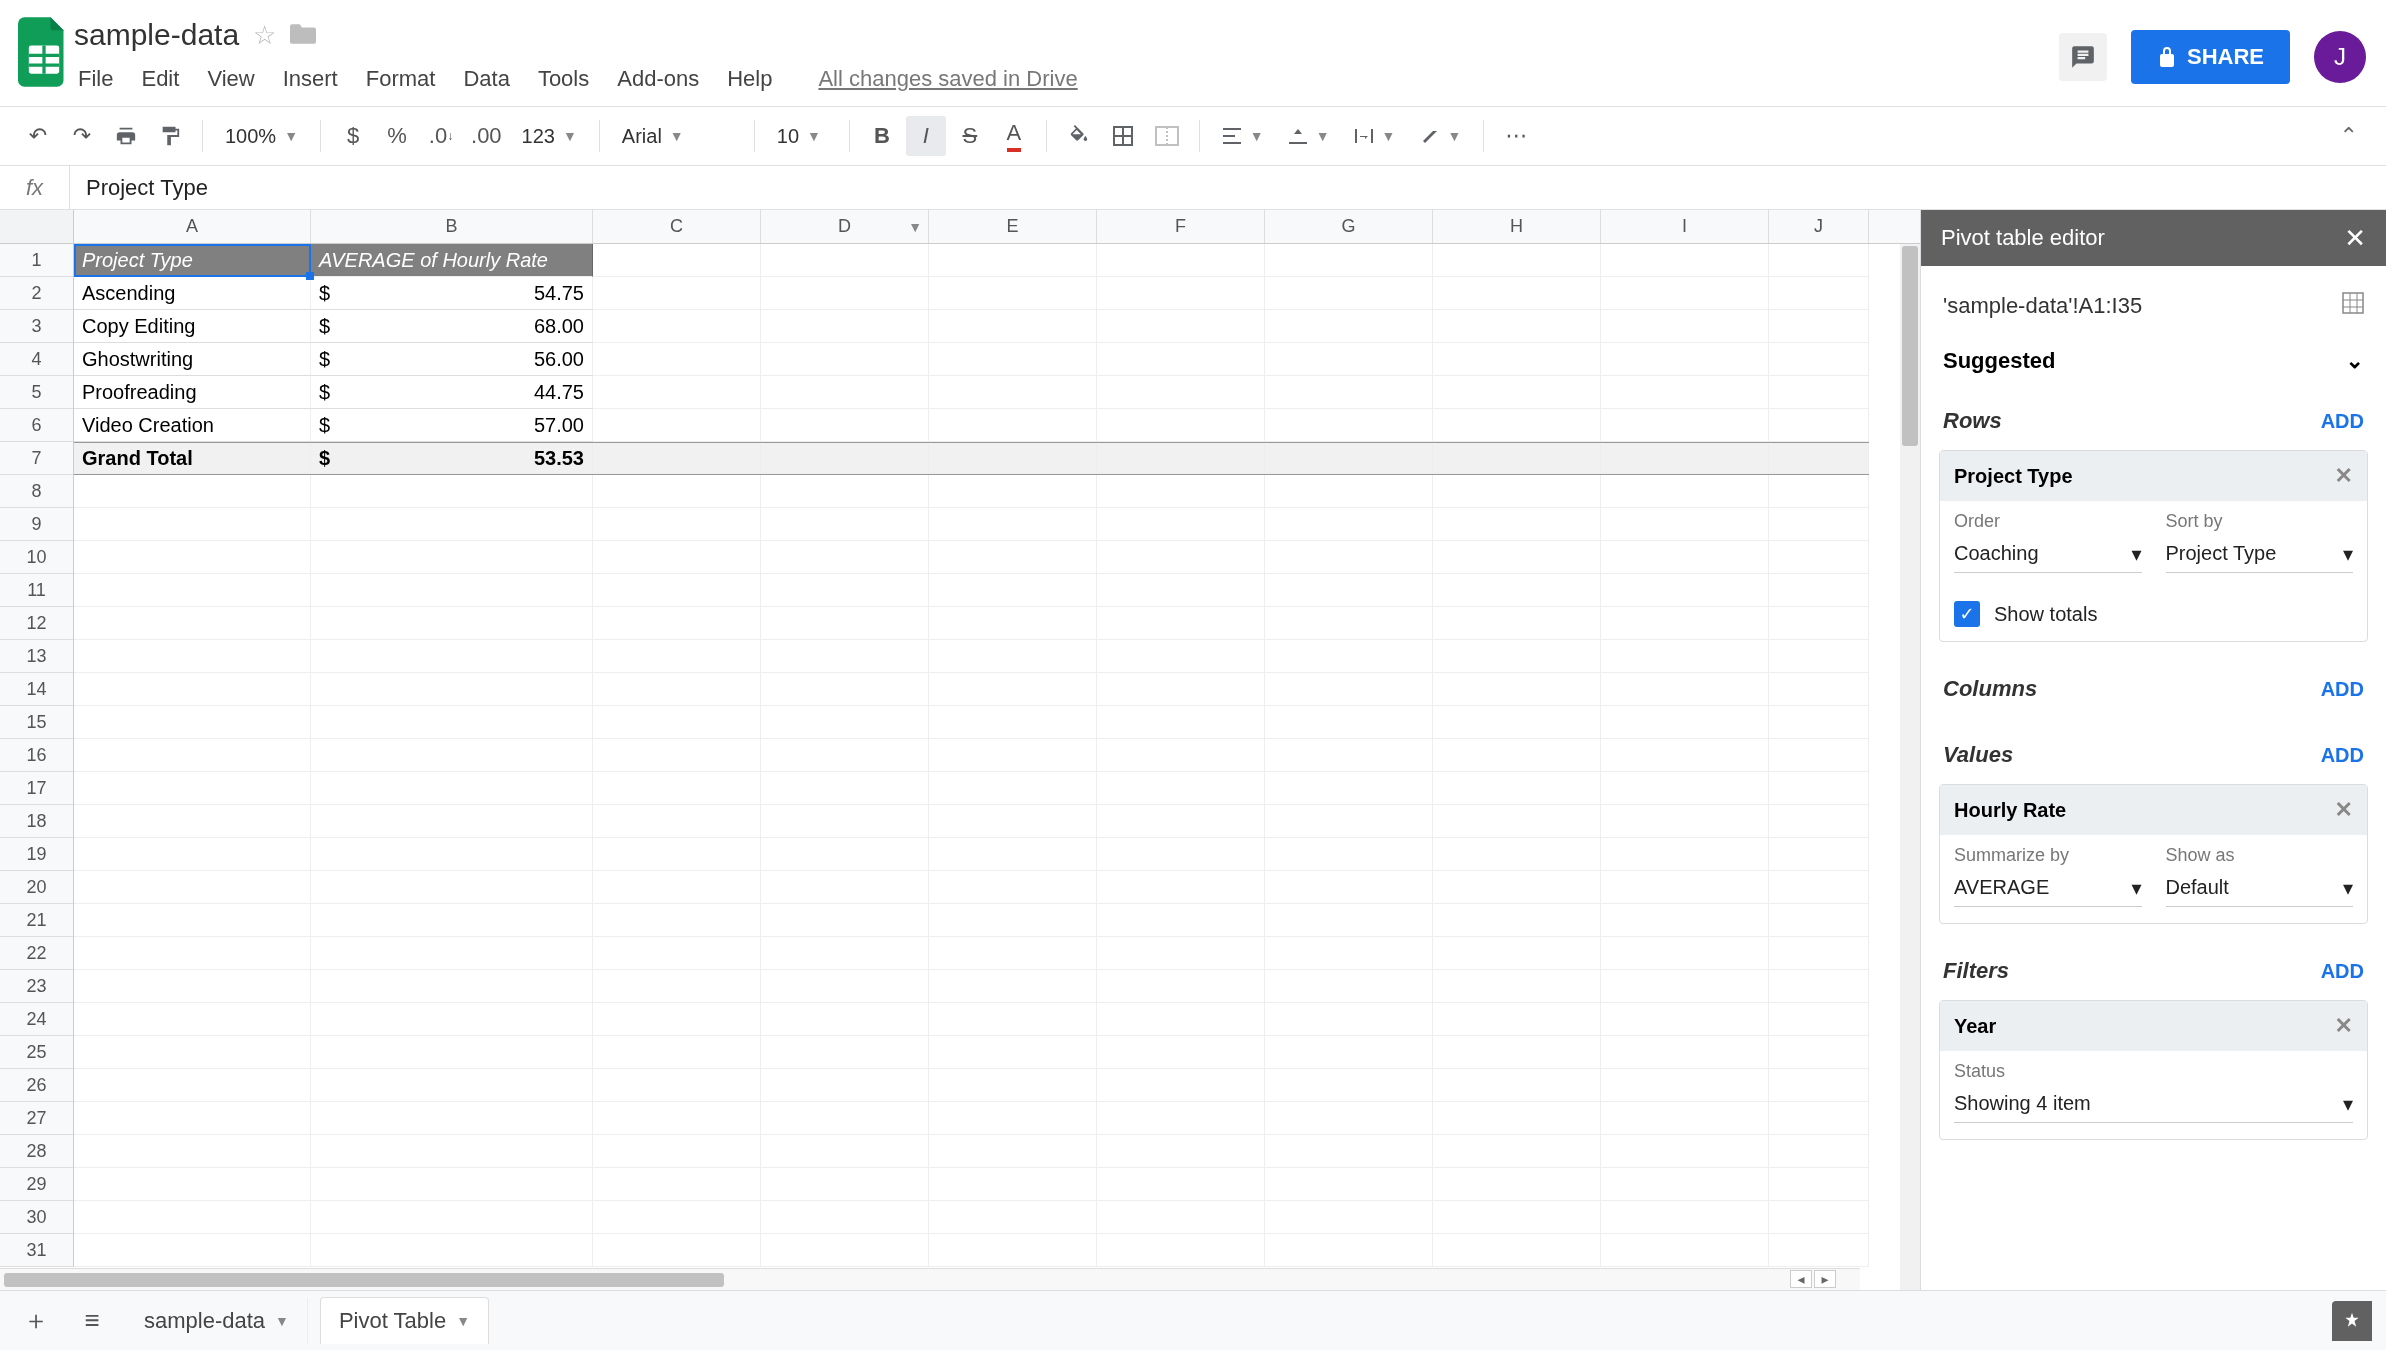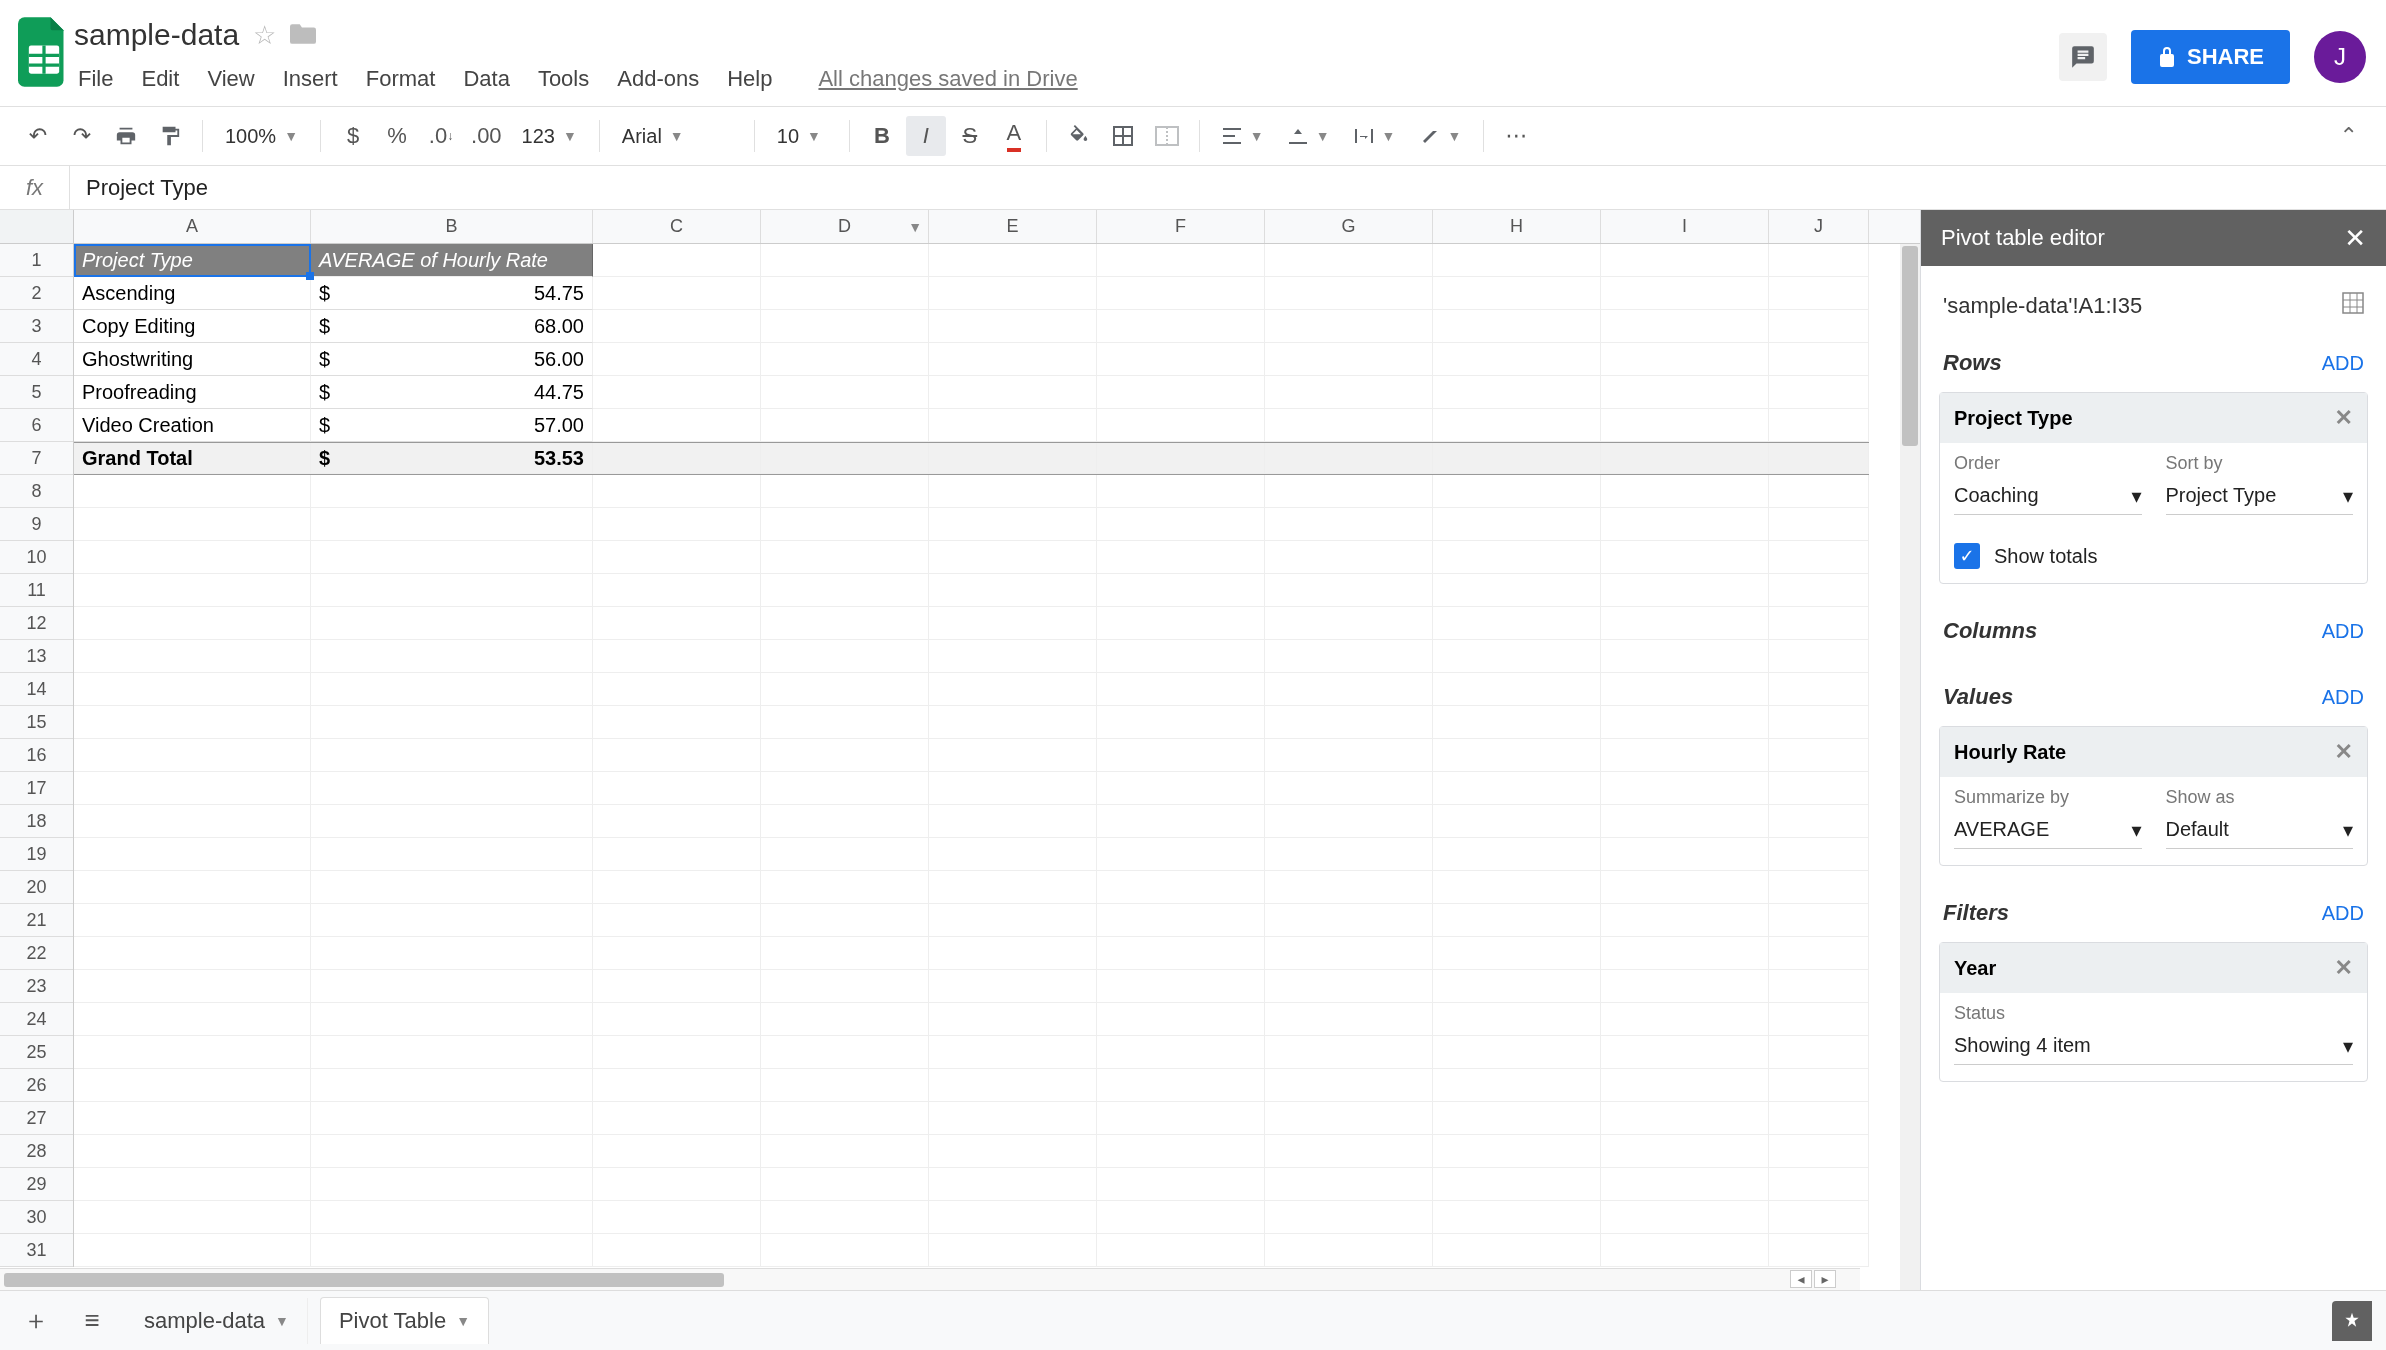--- a/index.html
+++ b/index.html
@@ -80,21 +80,21 @@
   
   .pe-header { background:#616161; color:#fff; height:56px; display:flex; align-items:center; justify-content:space-between; padding:0 20px; font-size:22px;}
   .pe-header .close { font-size:26px; cursor:pointer;}
   .pe-body { flex:1; overflow-y:auto; padding: 18px 18px;}
   .pe-range-row { display:flex; align-items:center; justify-content:space-between; padding: 8px 4px 24px 4px;}
   .pe-range { font-size:22px; color:#333;}
   .pe-grid-icon { font-size:22px; color:#888;}
   .pe-section { margin-bottom: 28px;}
   .pe-section-h { display:flex; align-items:center; justify-content:space-between; padding: 6px 4px; }
   .pe-section-h .label { font-size:22px; font-weight:700; color:#333;font-style:italic;}
-  .pe-section-h .add { color:#1a73e8; font-weight:400; font-size:20px; cursor:pointer;}
+  .pe-section-h .add { color:#1a73e8; font-weight:700; font-size:20px; cursor:pointer;}
   .pe-card { border:1px solid #dadce0; border-radius:4px; background:#fff; margin-top:10px;}
   .pe-card-h { background:#eceff1; padding:12px 14px; display:flex; justify-content:space-between; align-items:center; font-weight:700; font-size:20px;}
   .pe-card-h .x { color:#888; cursor:pointer; font-size:22px;}
   .pe-card-b { padding: 10px 14px 16px 14px; display:flex; gap:24px; flex-wrap:wrap;}
   .pe-field { flex:1; min-width:180px;}
   .pe-field-label { font-size:18px; color:#777; margin-bottom:4px;}
   .pe-select { border-bottom:1px solid #ccc; padding:6px 0; display:flex; justify-content:space-between; font-size:20px; color:#222; cursor:pointer;}
   .pe-check-row { display:flex; align-items:center; gap:14px; padding: 12px 14px 14px 14px;}
   .pe-checkbox { width:26px; height:26px; background:#1a73e8; border-radius:3px; display:flex;align-items:center;justify-content:center; color:#fff; font-size:18px;}
   .pe-check-label { font-size:20px; color:#222;}
@@ -737,20 +737,24 @@
         <span class="pe-grid-icon">
           <svg width="22" height="22" viewBox="0 0 22 22">
               <rect x="1" y="1" width="20" height="20" fill="none" stroke="#888" stroke-width="1.5"></rect>
               <line x1="1" y1="8" x2="21" y2="8" stroke="#888"></line>
               <line x1="1" y1="15" x2="21" y2="15" stroke="#888"></line>
               <line x1="8" y1="1" x2="8" y2="21" stroke="#888"></line>
               <line x1="15" y1="1" x2="15" y2="21" stroke="#888"></line>
             </svg>
         </span>
       </div>
+      <div class="pe-sugg">
+        <span>Suggested</span>
+        <span>⌄</span>
+      </div>
 
       <div class="pe-section">
         <div class="pe-section-h">
           <span class="label">Rows</span>
           <span class="add">ADD</span>
         </div>
         <div class="pe-card">
           <div class="pe-card-h">
             <span>Project Type</span>
             <span class="x">✕</span>

